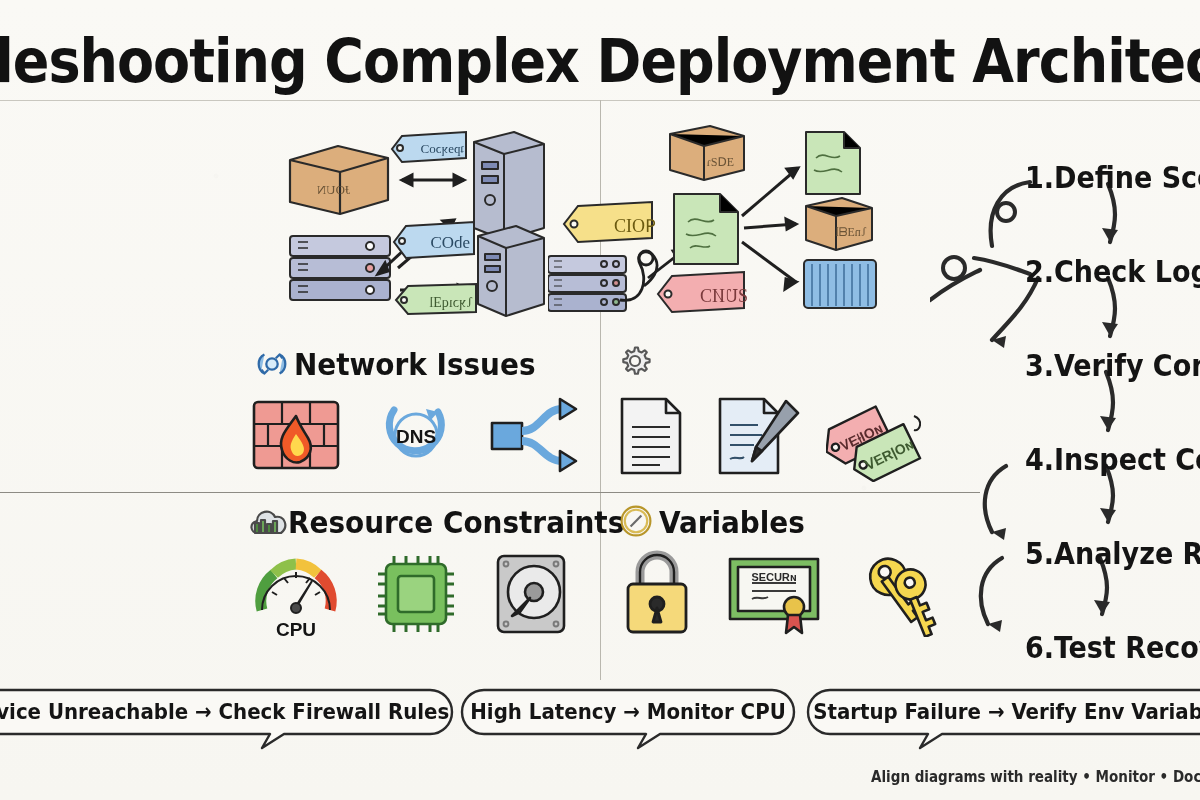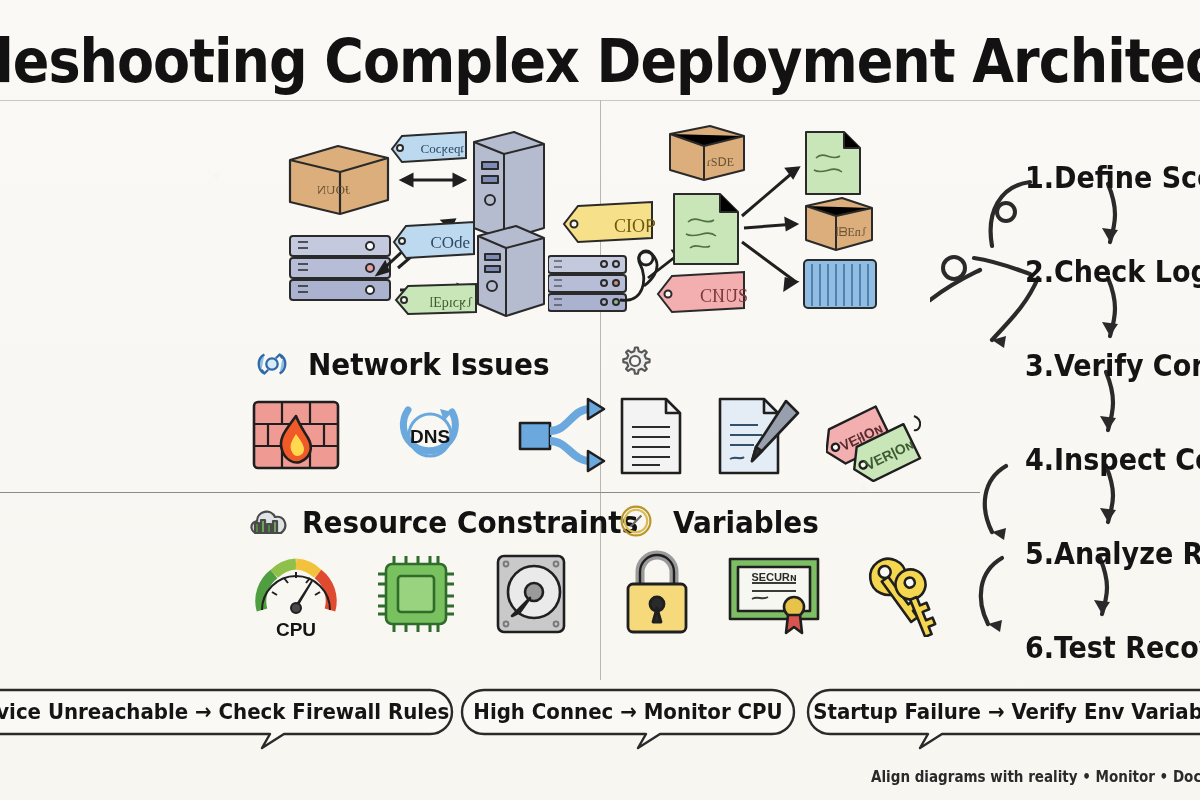--- a/index.html
+++ b/index.html
@@ -30,33 +30,33 @@
   }
   .title-rule{
     position:absolute;left:0;top:100px;width:1200px;height:1px;
     background:#c9c7bf;
   }
   
   .v-divider{position:absolute;left:600px;top:100px;width:1px;height:580px;background:#b9b7ae;}
   .h-divider{position:absolute;left:0;top:492px;width:980px;height:1px;background:#8d8b84;}
 
   
-  .qhead{position:absolute;display:flex;align-items:center;gap:17px;}
+  .qhead{position:absolute;display:flex;align-items:center;gap:3px;}
   .qhead .lbl{font-size:31px;font-weight:700;color:#121212;white-space:nowrap;
     font-family:"DejaVu Sans Condensed","Liberation Sans", sans-serif;}
   .qhead .ico{width:38px;height:38px;flex:0 0 38px;}
 
   .q1head{left:253px;top:345px;}
   .q2head{left:617px;top:343px;}
   .q3head{left:247px;top:503px;}
   .q4head{left:618px;top:503px;}
 
   
   .iconrow{position:absolute;display:flex;align-items:center;}
-  .r1{left:248px;top:394px;gap:44px;}
+  .r1{left:248px;top:394px;gap:30px;}
   .r2{left:612px;top:390px;gap:22px;}
   .r3{left:250px;top:548px;gap:28px;}
   .r4{left:620px;top:548px;gap:30px;}
 
   
   .flow{position:absolute;left:1025px;top:160px;width:300px;}
   .flow-item{
     position:absolute;left:0;white-space:nowrap;
     font-size:30px;font-weight:700;color:#141414;
     font-family:"DejaVu Sans Condensed","Liberation Sans", sans-serif;
@@ -541,21 +541,21 @@
     <svg width="500" height="64" viewBox="0 0 500 64">
       <path d="M24 4 H476 a22 22 0 0 1 0 44 H330 l-22 14 8 -14 H24 a22 22 0 0 1 0 -44 Z" fill="#faf9f5" stroke="#2a2a2a" stroke-width="2.4" stroke-linejoin="round"></path>
     </svg>
     <span class="ctext">Service Unreachable → Check Firewall Rules</span>
   </div>
 
   <div class="callout c2">
     <svg width="336" height="64" viewBox="0 0 336 64">
       <path d="M24 4 H312 a22 22 0 0 1 0 44 H200 l-22 14 8 -14 H24 a22 22 0 0 1 0 -44 Z" fill="#faf9f5" stroke="#2a2a2a" stroke-width="2.4" stroke-linejoin="round"></path>
     </svg>
-    <span class="ctext">High Connec → Monitor CPU</span>
+    <span class="ctext">High Latency → Monitor CPU</span>
   </div>
 
   <div class="callout c3">
     <svg width="436" height="64" viewBox="0 0 436 64">
       <path d="M24 4 H412 a22 22 0 0 1 0 44 H136 l-22 14 8 -14 H24 a22 22 0 0 1 0 -44 Z" fill="#faf9f5" stroke="#2a2a2a" stroke-width="2.4" stroke-linejoin="round"></path>
     </svg>
     <span class="ctext">Startup Failure → Verify Env Variables</span>
   </div>
 </div>
 

